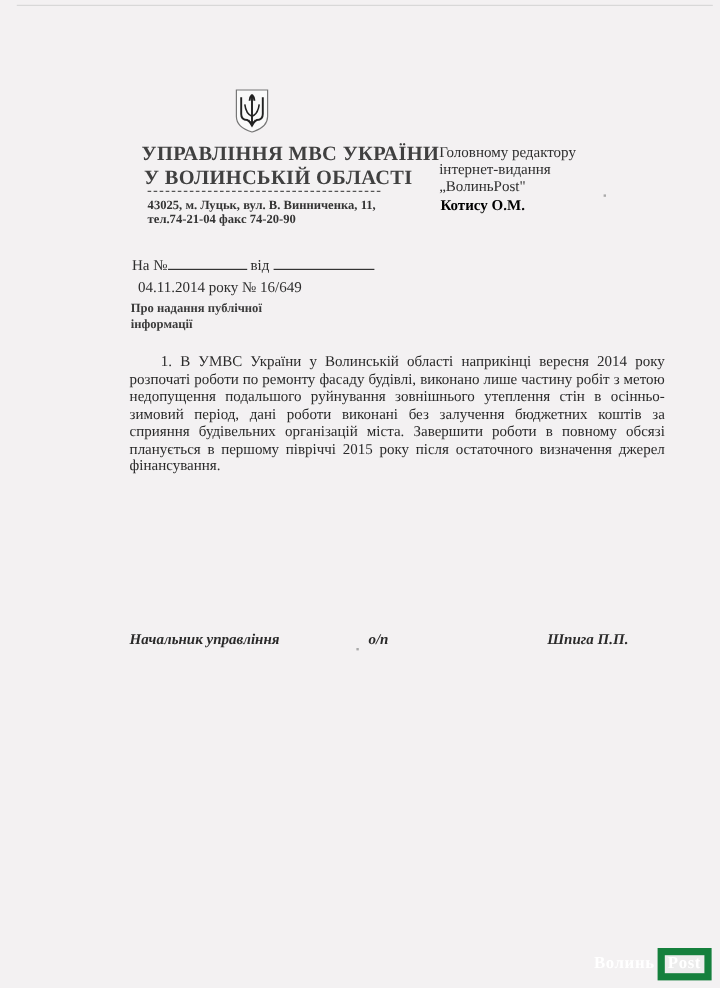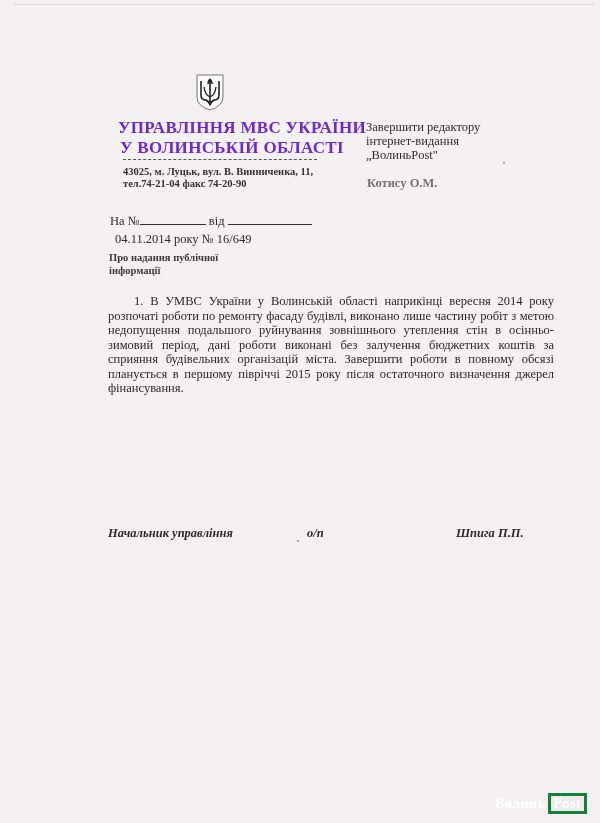--- a/index.html
+++ b/index.html
@@ -4,38 +4,38 @@
 <style>
   html, body { margin: 0; padding: 0; }
   body {
     width: 600px; height: 823px; position: relative; overflow: hidden;
     background: #f3f1f2;
     font-family: "Liberation Serif", "DejaVu Serif", serif;
     color: #2a2a2a;
   }
   .page-edge { position: absolute; left: 14px; top: 4px; width: 580px; height: 1px; background: #d8d8d8; }
   .coat { position: absolute; left: 195px; top: 73px; width: 30px; height: 38px; }
-  .org { position: absolute; left: 118px; top: 118px; font-weight: bold; font-size: 17px; line-height: 20px; letter-spacing: 0.3px; color: #6d28d9; }
+  .org { position: absolute; left: 118px; top: 118px; font-weight: bold; font-size: 17px; line-height: 20px; letter-spacing: 0.3px; color: #404040; }
   .org .l1 { display: block; }
   .org .l2 { display: block; padding-left: 2px; }
   .dashline { position: absolute; left: 123px; top: 159px; width: 194px; border-top: 1px dashed #555; }
   .addr { position: absolute; left: 123px; top: 166px; width: 198px; text-align: left; font-weight: bold; font-size: 10.5px; line-height: 12px; color: #333; }
   .recipient { position: absolute; left: 366px; top: 120px; font-size: 12.5px; line-height: 14px; color: #2e2e2e; }
-  .recipient-name { position: absolute; left: 367px; top: 176px; font-weight: bold; font-size: 12.5px; color: #737373; }
+  .recipient-name { position: absolute; left: 367px; top: 164px; font-weight: bold; font-size: 12.5px; color: #000000; }
   .outnum { position: absolute; left: 115px; top: 199px; font-size: 12.5px; color: #2e2e2e; margin-top: 33px; }
   .refline { position: absolute; left: 110px; top: 213px; font-size: 12.5px; color: #2e2e2e; white-space: nowrap; }
   .refline .blank { display: inline-block; border-bottom: 1px solid #333; vertical-align: baseline; height: 11px; }
   .subject { position: absolute; left: 109px; top: 251px; font-size: 10.5px; line-height: 13px; color: #3a3a3a; font-weight: bold; }
   .body { position: absolute; left: 108px; top: 294px; width: 446px; font-size: 12.5px; line-height: 14.5px; text-align: justify; color: #2a2a2a; }
   .body p { margin: 0; }
   .body .indent { text-indent: 38px; }
   .body .li { text-indent: 26px; }
   .sign { position: absolute; top: 526px; font-weight: bold; font-size: 12.5px; color: #2a2a2a; font-style: italic; }
   .watermark { position: absolute; left: 495px; top: 796px; font-size: 14px; font-weight: bold; color: #ffffff; letter-spacing: 0.5px; }
-  .watermark .post { background: #ececec; color: #ffffff; padding: 0 3px; margin-left: 2px; border: 3px solid #15803d; }
+  .watermark .post { background: #ececec; color: #ffffff; padding: 0 3px; margin-left: 2px; border: 6px solid #15803d; }
   .speck { position: absolute; width: 2px; height: 2px; background: #aaa; }
 </style>
 </head>
 <body>
 
 <div class="page-edge"></div>
 
 <svg class="coat" viewBox="0 0 30 38">
   <path d="M2 2 H28 V24 Q28 33 15 37 Q2 33 2 24 Z" fill="#fafafa" stroke="#777" stroke-width="1"></path>
   <path d="M15 6 L15 30 M15 6 Q13 8 13 11 M15 6 Q17 8 17 11" stroke="#222" stroke-width="1.6" fill="none"></path>
@@ -48,21 +48,21 @@
   <span class="l1">УПРАВЛІННЯ МВС УКРАЇНИ</span>
   <span class="l2">У ВОЛИНСЬКІЙ ОБЛАСТІ</span>
 </div>
 <div class="dashline"></div>
 <div class="addr">
   <div>43025, м. Луцьк, вул. В. Винниченка, 11,</div>
   <div>тел.74-21-04 факс 74-20-90</div>
 </div>
 
 <div class="recipient">
-  <div>Завершити редактору</div>
+  <div>Головному редактору</div>
   <div>інтернет-видання</div>
   <div>„ВолиньPost"</div>
 </div>
 <div class="recipient-name">Котису О.М.</div>
 
 <div class="outnum">04.11.2014 року № 16/649</div>
 <div class="refline">
   <span>На №</span><span class="blank" style="width:66px"></span>
   <span>від</span>
   <span class="blank" style="width:84px"></span>

